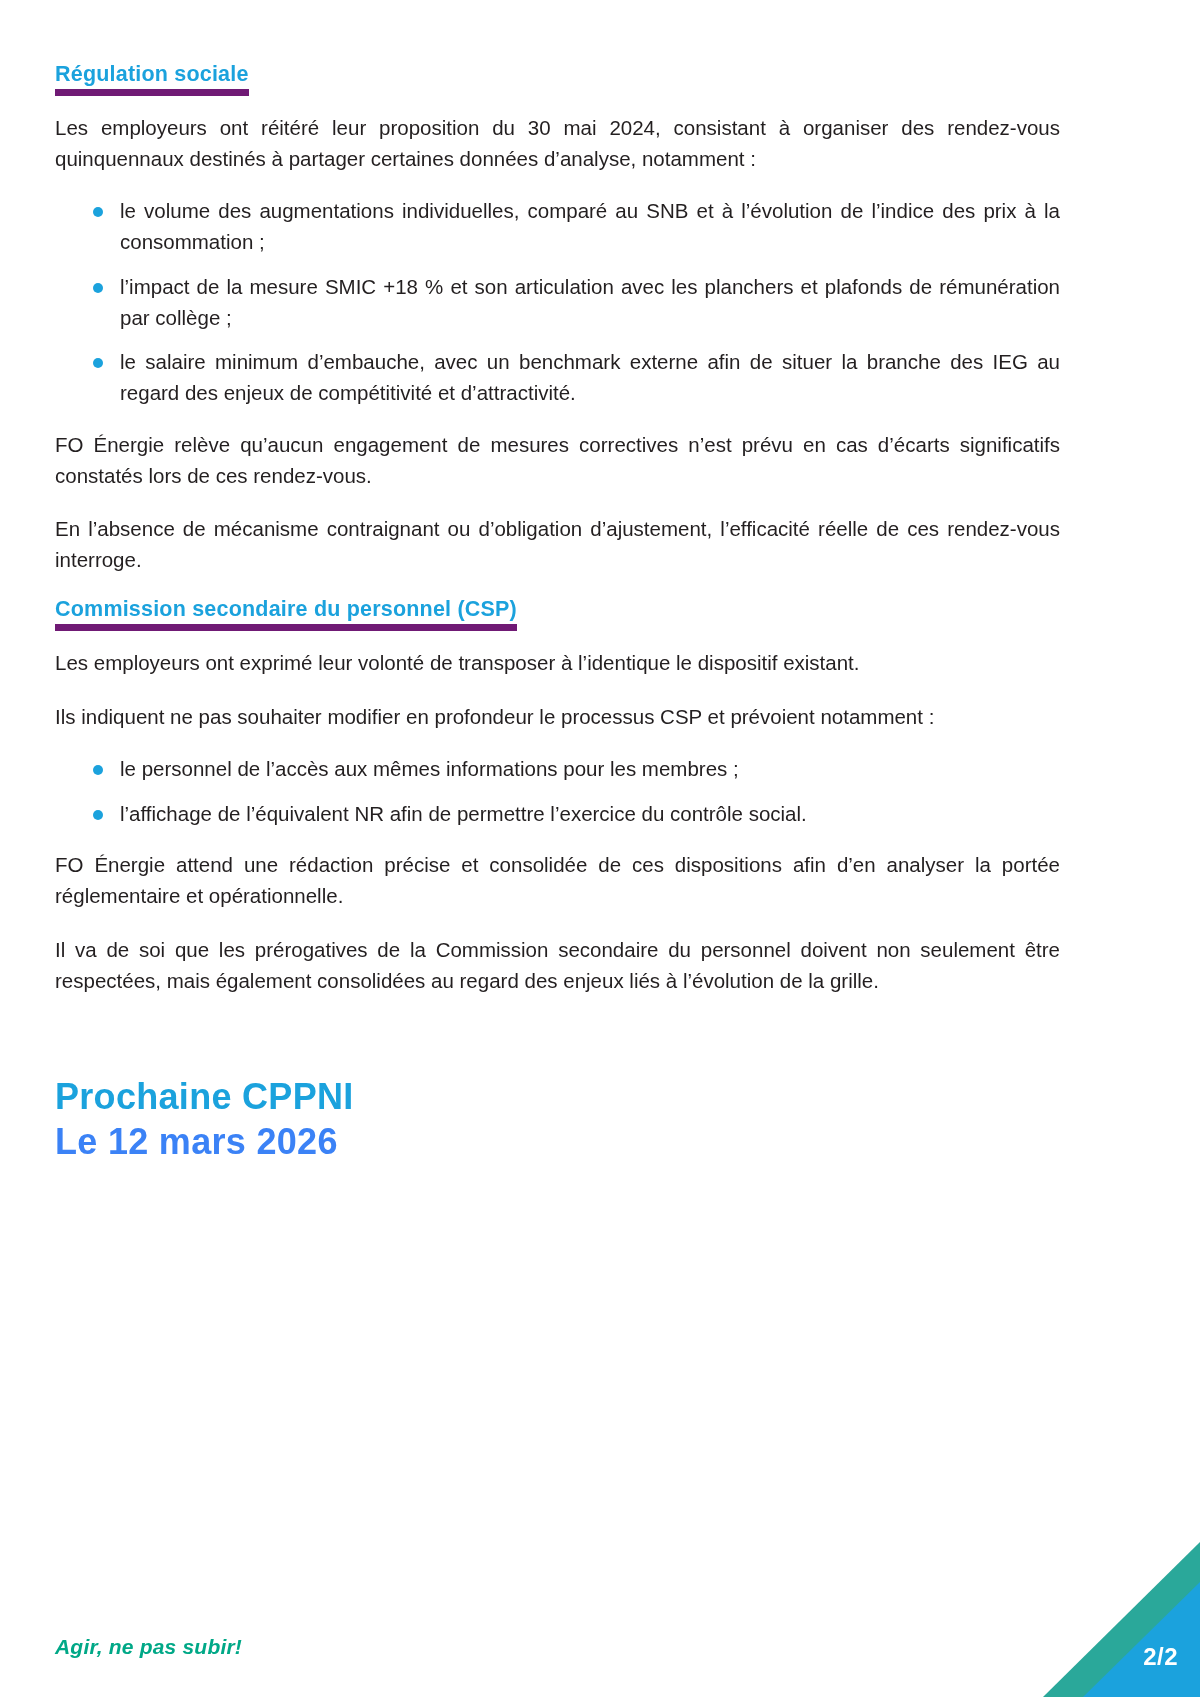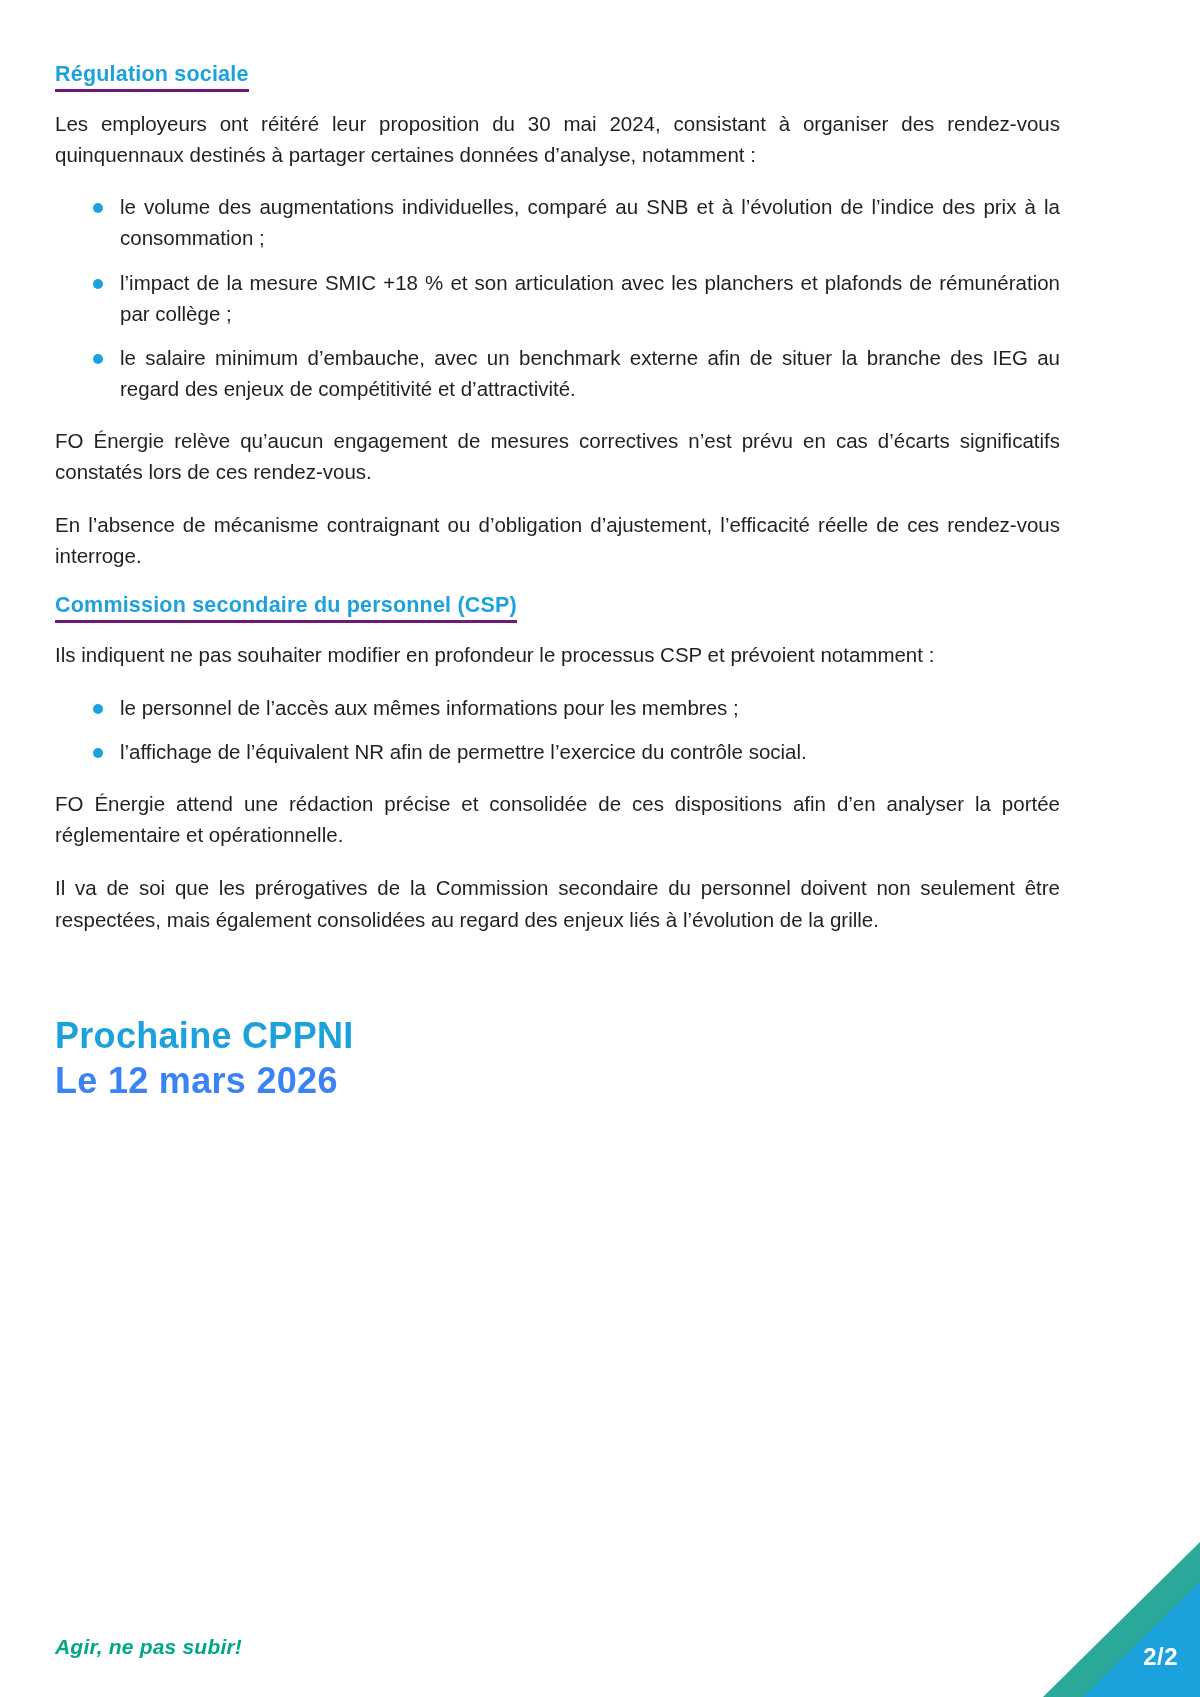--- a/index.html
+++ b/index.html
@@ -27,21 +27,21 @@
     top: 62px;
     width: 1005px;
   }
   h2.section-heading {
     font-size: 21.5px;
     font-weight: bold;
     color: #1ba2dd;
     margin: 0 0 16px 0;
     padding: 0 0 2px 0;
     display: inline-block;
-    border-bottom: 3px solid #701a75;
+    border-bottom: 7px solid #701a75;
     letter-spacing: 0.2px;
   }
   .heading-wrap { margin-bottom: 0; }
   p.para {
     font-size: 20.5px;
     line-height: 1.52;
     margin: 0 0 22px 0;
     text-align: justify;
     text-justify: inter-word;
     color: #231f20;
@@ -137,20 +137,21 @@
       <li>le salaire minimum d’embauche, avec un benchmark externe afin de situer la branche des IEG au regard des enjeux de compétitivité et d’attractivité.</li>
     </ul>
 
     <p class="para">FO Énergie relève qu’aucun engagement de mesures correctives n’est prévu en cas d’écarts significatifs constatés lors de ces rendez-vous.</p>
     <p class="para">En l’absence de mécanisme contraignant ou d’obligation d’ajustement, l’efficacité réelle de ces rendez-vous interroge.</p>
 
     <div class="heading-wrap">
       <h2 class="section-heading">Commission secondaire du personnel (CSP)</h2>
     </div>
 
+    <p class="para">Les employeurs ont exprimé leur volonté de transposer à l’identique le dispositif existant.</p>
     <p class="para">Ils indiquent ne pas souhaiter modifier en profondeur le processus CSP et prévoient notamment :</p>
 
     <ul class="bullets">
       <li>le personnel de l’accès aux mêmes informations pour les membres ;</li>
       <li>l’affichage de l’équivalent NR afin de permettre l’exercice du contrôle social.</li>
     </ul>
 
     <p class="para">FO Énergie attend une rédaction précise et consolidée de ces dispositions afin d’en analyser la portée réglementaire et opérationnelle.</p>
     <p class="para">Il va de soi que les prérogatives de la Commission secondaire du personnel doivent non seulement être respectées, mais également consolidées au regard des enjeux liés à l’évolution de la grille.</p>
 

